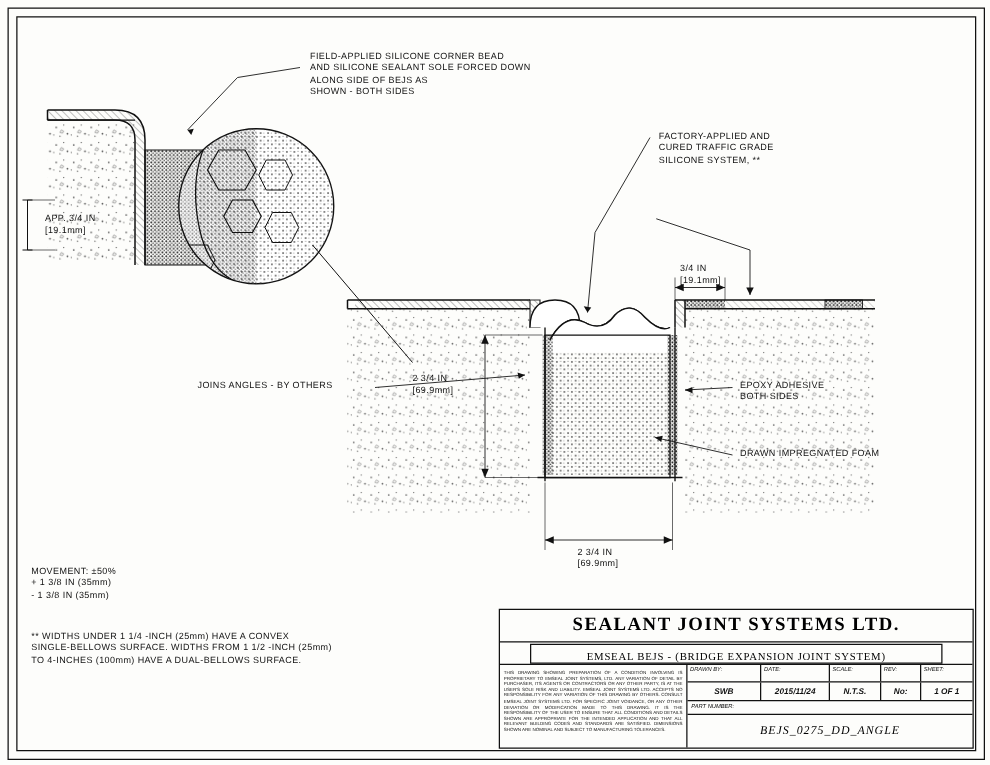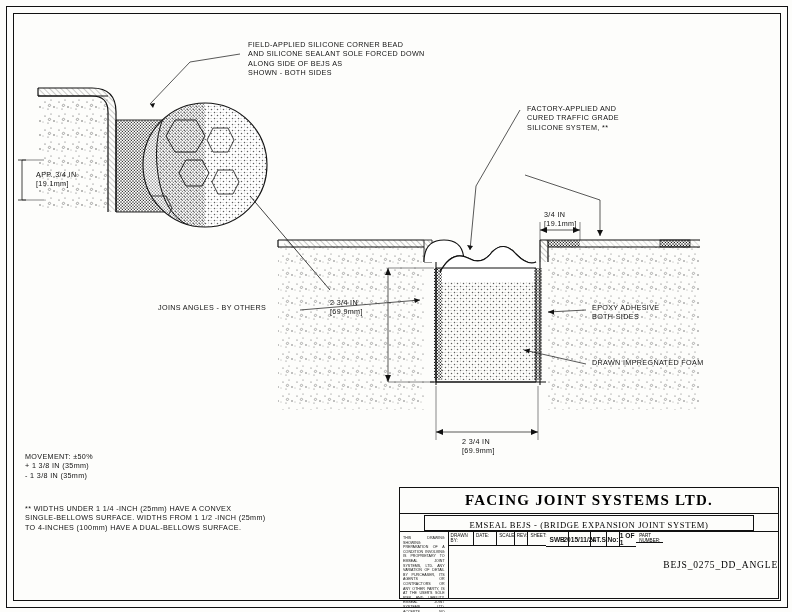--- a/index.html
+++ b/index.html
@@ -14,21 +14,21 @@
   .tb-row{position:relative;border-bottom:1px solid #111;box-sizing:border-box;}
   .tb-title{height:26px;display:flex;align-items:center;justify-content:center;}
   .tb-title span{font-size:15px;font-weight:bold;letter-spacing:1.2px;font-family:"Liberation Serif",serif;}
   .tb-sub{height:18px;display:flex;align-items:center;justify-content:center;}
   .tb-sub span{font-size:9.5px;letter-spacing:.8px;font-family:"Liberation Serif",serif;}
   .tb-sub2{height:16px;display:flex;align-items:flex-end;justify-content:center;border:1px solid #111;margin:2px 24px;box-sizing:border-box;}
   .tb-sub2 span{font-size:8.6px;letter-spacing:.6px;font-family:"Liberation Serif",serif;}
   .tb-lower{display:flex;height:66px;}
   .tb-disc{width:150px;border-right:1px solid #111;box-sizing:border-box;padding:4px 3px;}
   .tb-disc p{margin:0;font-size:3.6px;line-height:4.6px;text-align:justify;color:#111;}
-  .tb-meta{flex:1;display:flex;flex-direction:row;}
+  .tb-meta{flex:1;display:flex;flex-direction:column;font-style:italic;}
   .meta-head{display:flex;height:13px;border-bottom:1px solid #111;}
   .meta-head div{border-right:1px solid #111;box-sizing:border-box;font-size:4.6px;padding:1px 2px;color:#111;}
   .meta-val{display:flex;height:14px;border-bottom:1px solid #111;}
   .meta-val div{border-right:1px solid #111;box-sizing:border-box;font-size:6.6px;display:flex;align-items:center;justify-content:center;color:#111;font-weight:bold;}
   .c1{width:26%}.c2{width:24%}.c3{width:18%}.c4{width:14%}.c5{width:18%;border-right:none !important;}
   .pn-head{height:11px;border-bottom:1px solid #111;font-size:4.6px;padding:1px 3px;box-sizing:border-box;}
   .pn-val{flex:1;display:flex;align-items:center;justify-content:center;font-size:9.5px;letter-spacing:.8px;font-family:"Liberation Serif",serif;}
 </style>
 </head>
 <body>
@@ -201,21 +201,21 @@
 
   <div class="abs lbl" style="left:25px;top:452px">MOVEMENT: ±50%
 + 1 3/8 IN (35mm)
 - 1 3/8 IN (35mm)</div>
   <div class="abs lbl" style="left:25px;top:504px">** WIDTHS UNDER 1 1/4 -INCH (25mm) HAVE A CONVEX
 SINGLE-BELLOWS SURFACE. WIDTHS FROM 1 1/2 -INCH (25mm)
 TO 4-INCHES (100mm) HAVE A DUAL-BELLOWS SURFACE.</div>
 
   <div id="tb">
     <div class="tb-row tb-title">
-      <span>FACING JOINT SYSTEMS LTD.</span>
+      <span>SEALANT JOINT SYSTEMS LTD.</span>
     </div>
     <div class="tb-row tb-sub">
       <div class="tb-sub2" style="width:94%">
         <span>EMSEAL BEJS - (BRIDGE EXPANSION JOINT SYSTEM)</span>
       </div>
     </div>
     <div class="tb-lower">
       <div class="tb-disc">
         <p>THIS DRAWING SHOWING PREPARATION OF A CONDITION INVOLVING IS PROPRIETARY TO EMSEAL JOINT SYSTEMS, LTD. ANY VARIATION OF DETAIL BY PURCHASER, ITS AGENTS OR CONTRACTORS OR ANY OTHER PARTY, IS AT THE USER'S SOLE RISK AND LIABILITY. EMSEAL JOINT SYSTEMS LTD. ACCEPTS NO RESPONSIBILITY FOR ANY VARIATION OF THIS DRAWING BY OTHERS. CONSULT EMSEAL JOINT SYSTEMS LTD. FOR SPECIFIC JOINT VOIDANCE, OR ANY OTHER DEVIATION OR MODIFICATION MADE TO THIS DRAWING. IT IS THE RESPONSIBILITY OF THE USER TO ENSURE THAT ALL CONDITIONS AND DETAILS SHOWN ARE APPROPRIATE FOR THE INTENDED APPLICATION AND THAT ALL RELEVANT BUILDING CODES AND STANDARDS ARE SATISFIED. DIMENSIONS SHOWN ARE NOMINAL AND SUBJECT TO MANUFACTURING TOLERANCES.</p>
       </div>

